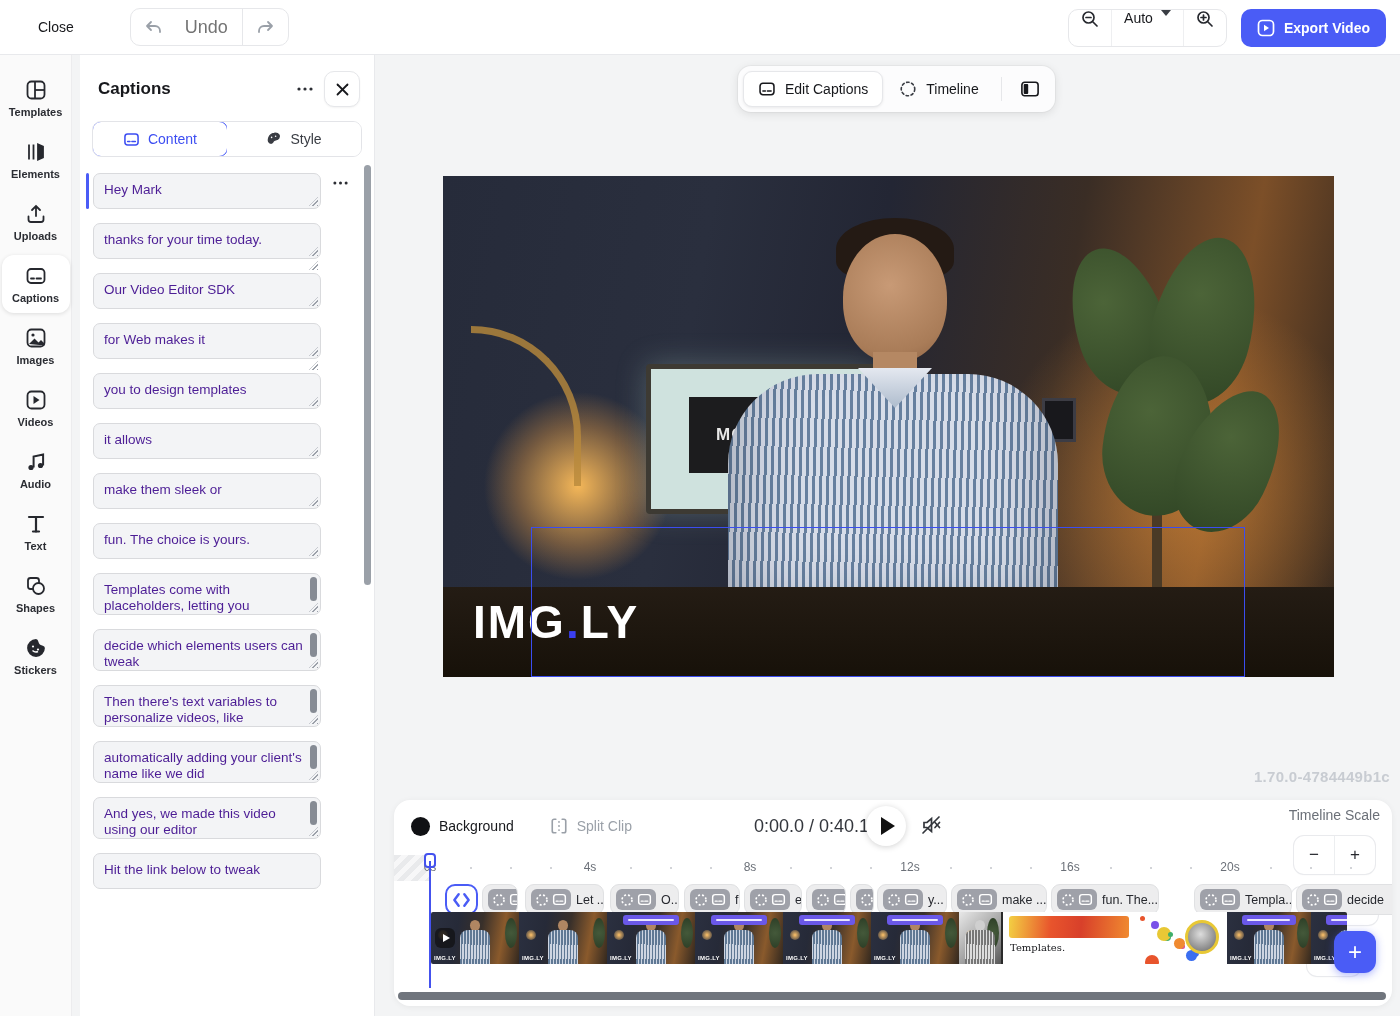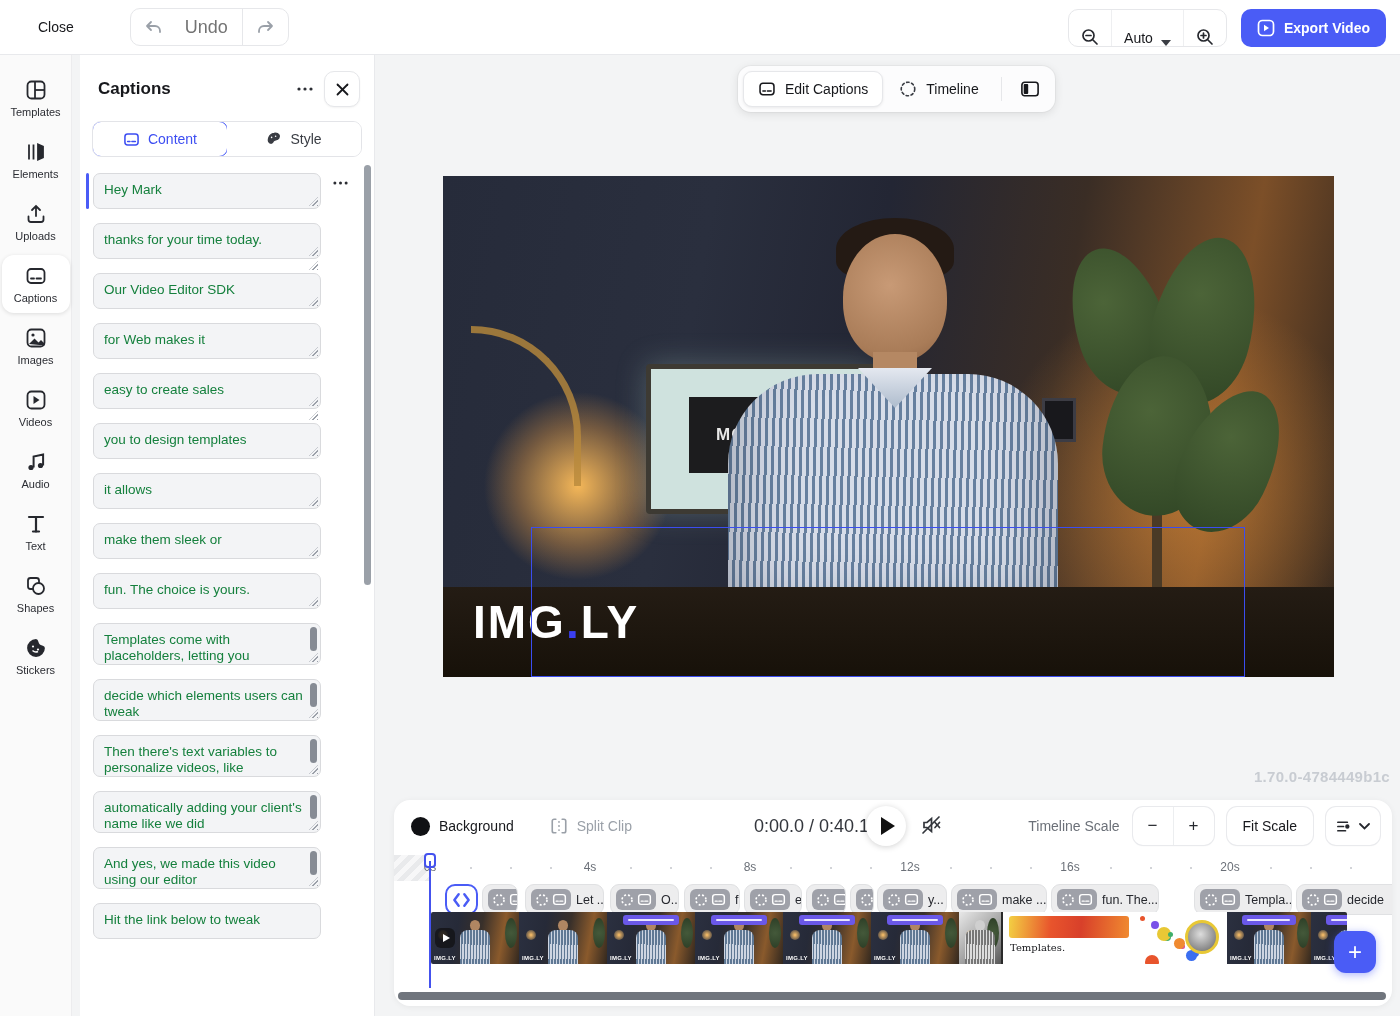--- a/index.html
+++ b/index.html
@@ -10,51 +10,51 @@
   
   .topbar { position:absolute; left:0; top:0; width:1400px; height:55px; background:#fff;
     border-bottom:1px solid #e8e9ec; z-index:40; display:flex; align-items:center; }
   .close-btn { margin-left:38px; font-size:14px; font-weight:500; cursor:pointer; }
   .undo-group { margin-left:56px; display:flex; height:38px; border:1px solid #e6e7ea; border-radius:10px;
     background:#fff; overflow:hidden; }
   .undo-group .seg { display:flex; align-items:center; gap:23px; padding:0 14px; color:#737373; font-size:18px; font-weight:500; cursor:pointer; }
   .undo-group .divider { width:1px; background:#e6e7ea; }
   .topbar-right { position:absolute; right:14px; top:9px; display:flex; align-items:center; gap:14px; }
   .zoom-group { display:flex; height:38px; border:1px solid #e6e7ea; border-radius:10px; background:#fff; align-items:stretch; }
-  .zoom-group .seg { display:flex; align-items:flex-end; padding:0 12px; cursor:pointer; gap:8px; }
+  .zoom-group .seg { display:flex; align-items:flex-start; padding:0 12px; cursor:pointer; gap:8px; }
   .zoom-group .vdiv { width:1px; background:#eeeff1; }
   .auto-label { font-size:14px; font-weight:500; }
   .caret-down { width:0; height:0; border-left:5px solid transparent; border-right:5px solid transparent; border-top:6px solid #3a3d44; }
   .export-btn { height:38px; background:#4a5cf6; border-radius:10px; display:flex; align-items:center; gap:9px;
     color:#fff; padding:0 16px; font-size:14px; font-weight:600; cursor:pointer; }
 
   
   .rail { position:absolute; left:0; top:55px; width:72px; height:961px; background:#fafafa;
-    border-right:1px solid #ececee; z-index:30; display:flex; flex-direction:column; align-items:center; padding-top:14px; }
+    border-right:1px solid #ececee; z-index:30; display:flex; flex-direction:column; align-items:center; padding-top:14px;font-weight:bold; }
   .rail-item { width:68px; height:58px; display:flex; flex-direction:column; align-items:center; justify-content:center;
     gap:5px; margin-bottom:4px; border-radius:12px; cursor:pointer; color:#26282e; }
   .rail-item .lbl { font-size:11px; color:#2b2d33; }
   .rail-item.active { background:#fff; box-shadow:0 1px 4px rgba(0,0,0,.12); }
 
   
   .panel { position:absolute; left:80px; top:55px; width:295px; height:961px; background:#fff;
     border-right:1px solid #e8e9ec; z-index:30; }
   .panel-header { display:flex; align-items:center; padding:16px 14px 6px 18px; }
   .panel-title { font-size:17px; font-weight:700; flex:1; }
   .dots-btn { width:30px; height:30px; display:flex; align-items:center; justify-content:center; cursor:pointer; color:#2b2d33; }
   .panel-close { width:36px; height:36px; border:1px solid #e6e7ea; border-radius:10px; background:#fff;
     display:flex; align-items:center; justify-content:center; cursor:pointer; margin-left:4px; box-shadow:0 1px 2px rgba(0,0,0,.05); }
   .seg-tabs { margin:8px 12px 0 12px; display:flex; height:36px; border:1px solid #e3e4e8; border-radius:9px; overflow:hidden; background:#fff; }
   .seg-tab { flex:1; display:flex; align-items:center; justify-content:center; gap:8px; font-size:14px; font-weight:500;
     color:#3a3d44; cursor:pointer; background:#fff; }
   .seg-tab.active { color:#3d4ef2; border:1.5px solid #4a5cf6; border-radius:9px; margin:-1px; background:#fff; }
   .caption-list { position:absolute; left:0; top:108px; width:295px; bottom:0; overflow:hidden; padding:10px 22px 0 13px; }
   .cap-row { position:relative; margin-bottom:14px; }
   .cap-box { width:228px; background:#f3f4f6; border:1px solid #d9dadd; border-radius:7px;
-    font-family:"Liberation Sans", sans-serif; font-size:13.5px; color:#15803d; padding:8px 14px 6px 10px;
+    font-family:"Liberation Sans", sans-serif; font-size:13.5px; color:#4c1d95; padding:8px 14px 6px 10px;
     resize:none; outline:none; overflow:hidden; line-height:16px; display:block; }
   .cap-box.h1 { height:36px; }
   .cap-box.h2 { height:42px; }
   .grip { position:absolute; width:9px; height:9px; right:3px; bottom:3px;
     background:repeating-linear-gradient(135deg, transparent 0 2px, #9ca1aa 2px 3.2px); clip-path:polygon(100% 0,100% 100%,0 100%); pointer-events:none; }
   .cap-row .inner-pill { position:absolute; right:4px; top:4px; width:7px; height:24px; border-radius:4px; background:#868b94; }
   .sel-bar { position:absolute; left:-7px; top:0; width:3px; height:100%; background:#4a5cf6; border-radius:2px; }
   .row-dots { position:absolute; left:240px; top:8px; color:#2b2d33; cursor:pointer; }
   .panel-scrollbar { position:absolute; right:3px; top:110px; width:7px; height:420px; background:#9aa0a8; border-radius:4px; }
 
@@ -116,21 +116,21 @@
     border-radius:16px; box-shadow:0 1px 6px rgba(0,0,0,.06); z-index:25; overflow:hidden; }
   .tl-controls { position:absolute; left:0; top:0; width:100%; height:52px; display:flex; align-items:center; }
   .bg-dot { width:19px; height:19px; border-radius:50%; background:#101114; margin-left:17px; }
   .bg-label { font-size:14px; font-weight:500; margin-left:9px; }
   .splitclip { display:flex; align-items:center; gap:9px; margin-left:36px; color:#9aa0a8; font-size:14px; font-weight:500; cursor:pointer; }
   .tl-time { position:absolute; left:360px; top:0; height:52px; display:flex; align-items:center; font-size:18px; color:#33363c; }
   .play-btn { position:absolute; left:472px; top:6px; width:40px; height:40px; border-radius:50%; background:#fff;
     box-shadow:0 1px 6px rgba(0,0,0,.18); display:flex; align-items:center; justify-content:center; cursor:pointer; }
   .play-tri { width:0; height:0; border-left:14px solid #111; border-top:9px solid transparent; border-bottom:9px solid transparent; margin-left:4px; }
   .mute-btn { position:absolute; left:526px; top:14px; cursor:pointer; }
-  .tl-right { position:absolute; right:12px; top:7px; display:flex; align-items:center; gap:13px; }
+  .tl-right { position:absolute; right:12px; top:7px; display:flex; align-items:center; gap:13px;flex-direction:column; }
   .tscale-label { font-size:14px; color:#6b7078; }
   .pm-group { display:flex; height:38px; border-radius:10px; overflow:hidden; box-shadow:0 0 0 1px #e9eaed, 0 1px 2px rgba(0,0,0,.05); background:#fff; }
   .pm-btn { width:40px; display:flex; align-items:center; justify-content:center; font-size:17px; color:#26282e; cursor:pointer; }
   .pm-sep { width:1px; background:#eceef0; }
   .fitview-btn { height:38px; padding:0 16px; border-radius:10px; background:#fff; box-shadow:0 0 0 1px #e9eaed, 0 1px 2px rgba(0,0,0,.05);
     display:flex; align-items:center; font-size:14px; font-weight:500; cursor:pointer; }
   .mixer-btn { height:38px; padding:0 10px; border-radius:10px; background:#fff; box-shadow:0 0 0 1px #e9eaed, 0 1px 2px rgba(0,0,0,.05);
     display:flex; align-items:center; gap:6px; cursor:pointer; }
 
   .ruler { position:absolute; left:0; top:55px; width:100%; height:26px; }
@@ -372,24 +372,20 @@
       </div>
       <div class="cap-row">
         <textarea class="cap-box h1" style="">Our Video Editor SDK</textarea>
         <div class="grip" style="right: 35px;"></div>
       </div>
       <div class="cap-row">
         <textarea class="cap-box h1" style="">for Web makes it</textarea>
         <div class="grip" style="right: 35px;"></div>
       </div>
       <div class="cap-row">
-        <textarea class="cap-box h1" style="">easy to create sales</textarea>
-        <div class="grip" style="right: 35px;"></div>
-      </div>
-      <div class="cap-row">
         <div class="grip" style="right: 35px;"></div>
       </div>
       <div class="cap-row">
         <textarea class="cap-box h1" style="">you to design templates</textarea>
         <div class="grip" style="right: 35px;"></div>
       </div>
       <div class="cap-row">
         <textarea class="cap-box h1" style="">it allows</textarea>
         <div class="grip" style="right: 35px;"></div>
       </div>

